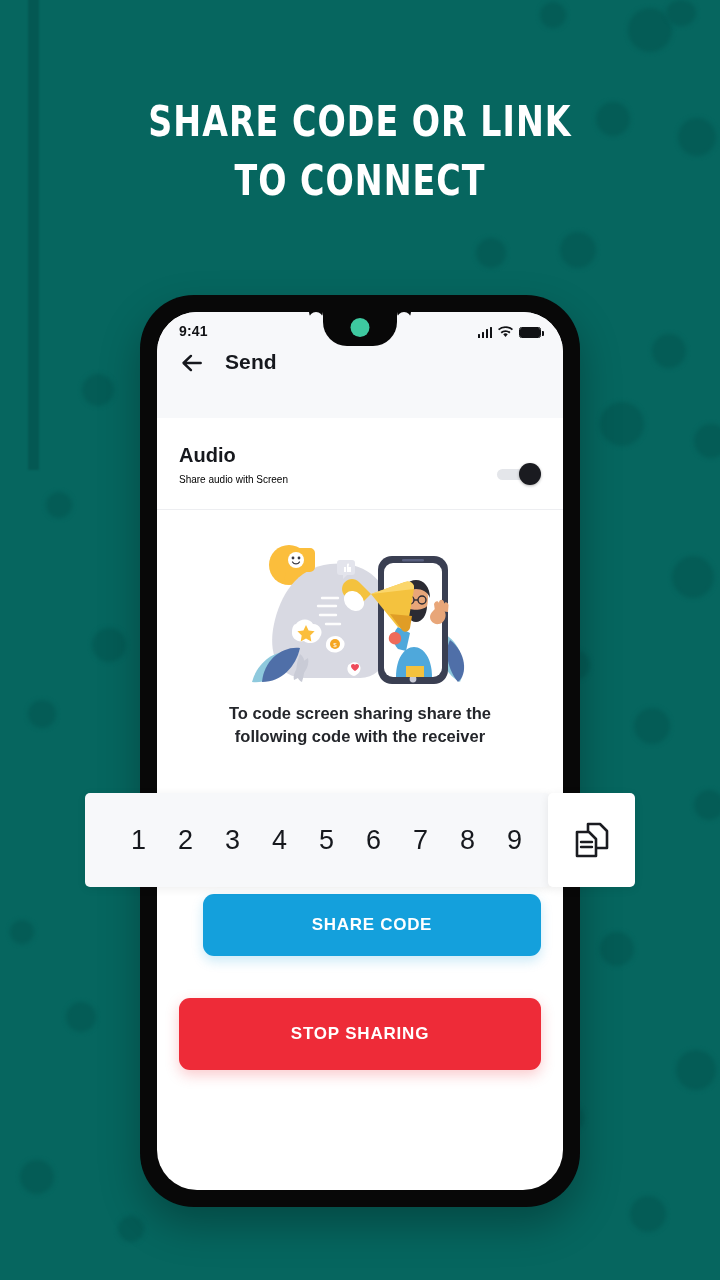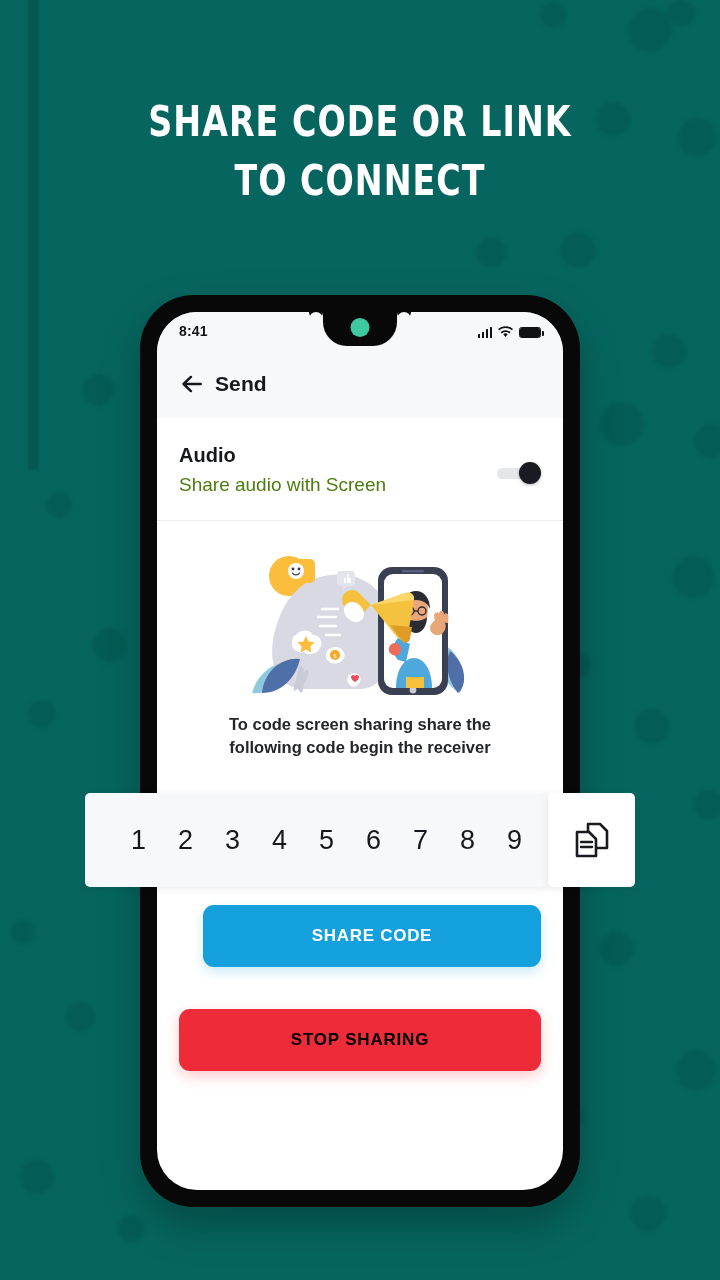--- a/index.html
+++ b/index.html
@@ -158,50 +158,49 @@
     width: 2px; height: 5px;
     background: #111215;
     border-radius: 0 1px 1px 0;
   }
 
   
   #app-bar {
     height: 68px;
     background: #F7F8FA;
     display: flex;
-    align-items: center;
     padding: 0 22px;
-    gap: 10px;
+    gap: 20px;
   }
   #back-icon { width: 26px; height: 26px; display: block; }
   #app-title {
     font-size: 21px;
     font-weight: 700;
     color: #16181D;
     letter-spacing: .1px;
   }
 
   
   #audio-row {
     background: #FFFFFF;
     padding: 26px 22px 24px 22px;
     display: flex;
-    align-items: center;
+    align-items: flex-end;
     justify-content: space-between;
     border-bottom: 1px solid #EDEEF1;
   }
   #audio-title {
     font-size: 20px;
     font-weight: 700;
     color: #16181D;
     margin-bottom: 7px;
   }
   #audio-sub {
-    font-size: 19px;
-    color: #4d7c0f;
+    font-size: 10px;
+    color: #000000;
     font-weight: 500;
   }
   #audio-toggle {
     position: relative;
     width: 44px;
     height: 22px;
     margin-top: 6px;
     flex: none;
   }
   #audio-toggle .track {
@@ -311,25 +310,25 @@
     align-items: center;
     justify-content: center;
   }
   #share-code-button { background: #14A0DC; box-shadow: 0 5px 12px rgba(20,160,220,.22); }
   #share-link-button { background: #33C36B; box-shadow: 0 5px 12px rgba(51,195,107,.22); }
 
   #stop-sharing-button {
     display: block;
     margin: 42px 22px 0 22px;
     width: calc(100% - 44px);
-    height: 62px;
+    height: 72px;
     border: none;
     border-radius: 11px;
     background: #EE2B38;
-    color: #000000;
+    color: #ffffff;
     font-size: 17px;
     font-weight: 700;
     letter-spacing: .8px;
     font-family: "Liberation Sans", sans-serif;
     cursor: pointer;
     box-shadow: 0 5px 14px rgba(238,43,56,.25);
   }
 </style>
 </head>
 <body>
@@ -369,21 +368,21 @@
   <span class="hl-line">TO CONNECT</span>
 </div>
 
 <div id="phone">
   <div id="phone-screen">
 
     <div id="notch"></div>
     <div id="camera-dot"></div>
 
     <div id="status-bar">
-      <span id="status-time">8:41</span>
+      <span id="status-time">9:41</span>
       <span id="status-icons">
         <span class="sig-bars">
             <i></i>
             <i></i>
             <i></i>
             <i></i>
           </span>
         <svg width="15" height="12" viewBox="0 0 16 12">
           <path d="M8 11.2 5.6 8.4a3.7 3.7 0 0 1 4.8 0L8 11.2z" fill="#111215"></path>
           <path d="M8 6.1c1.5 0 2.9.55 3.95 1.5l1.3-1.5A8 8 0 0 0 8 4.05 8 8 0 0 0 2.75 6.1l1.3 1.5A5.9 5.9 0 0 1 8 6.1z" fill="#111215"></path>
@@ -474,21 +473,21 @@
         <path d="M113 72l-12-12c-4-4-4-10 0-14s10-4 14 0l12 12-14 14z" fill="#F4C23E"></path>
         <path d="M127 58l34-12c5-2 10 2 9 7l-6 34c-1 5-8 7-11 3l-26-32z" fill="#F4C23E"></path>
         <path d="M127 58l34-12c5-2 10 2 9 7l-43 5z" fill="#FBD66B"></path>
         <ellipse cx="110" cy="65" rx="9" ry="11" transform="rotate(-45 110 65)" fill="#FFF"></ellipse>
         <path d="M146 78l12 16c2 3 7 2 8-2l2-12-22-2z" fill="#E09D26"></path>
       </svg>
     </div>
 
     <div id="instruction">
       <span class="ins-line">To code screen sharing share the</span>
-      <span class="ins-line">following code begin the receiver</span>
+      <span class="ins-line">following code with the receiver</span>
     </div>
 
     <div id="button-row">
       <button class="pill-btn" id="share-code-button">SHARE CODE</button>
     </div>
 
     <button id="stop-sharing-button">STOP SHARING</button>
 
   </div>
 </div>

